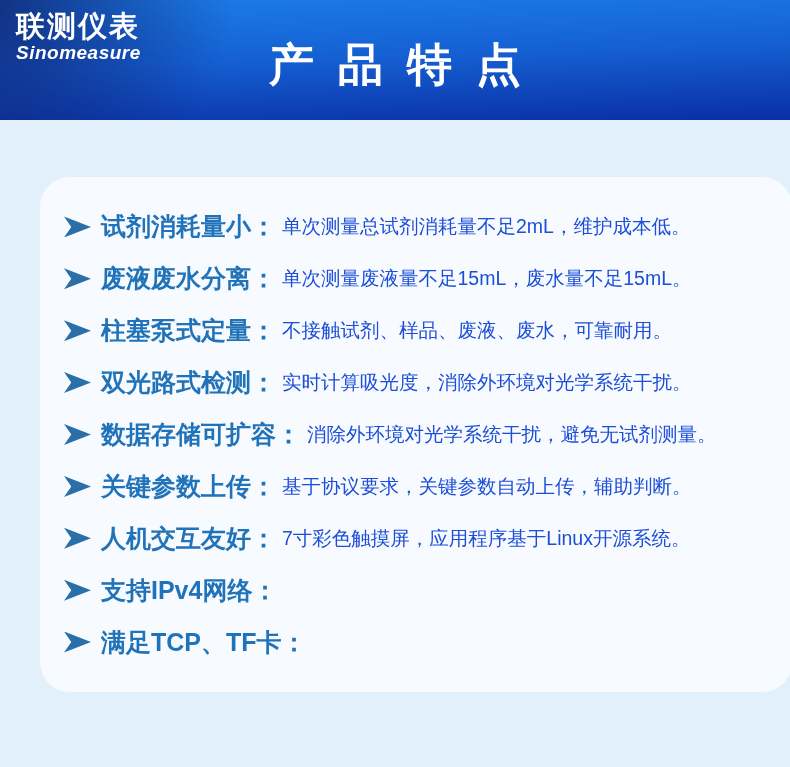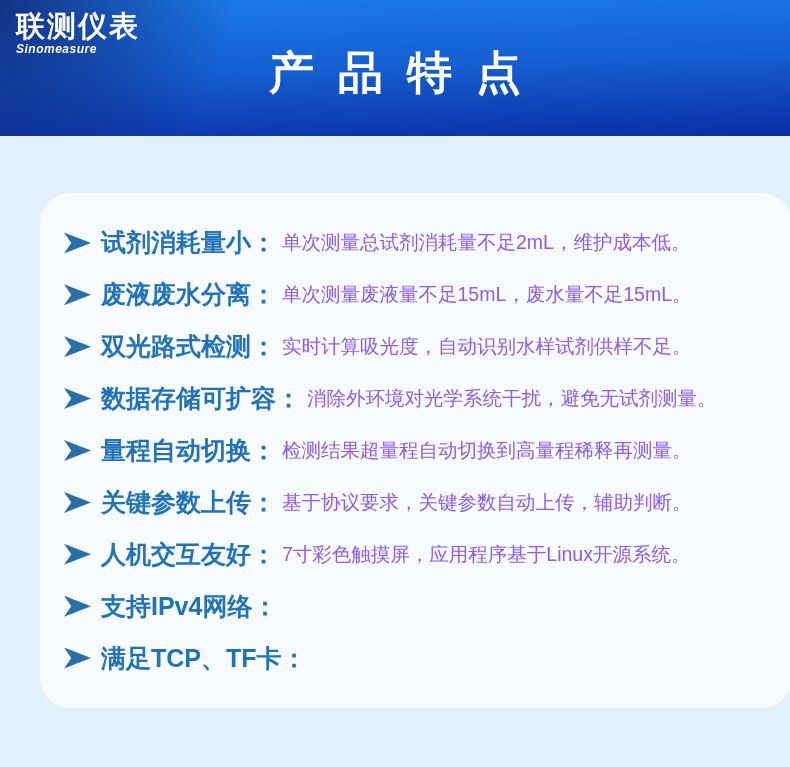--- a/index.html
+++ b/index.html
@@ -12,46 +12,47 @@
     background: #e2f0fb;
     font-family: "Liberation Sans", "DejaVu Sans", sans-serif;
     overflow: hidden;
     position: relative;
   }
 
   
   .header {
     position: relative;
     width: 790px;
-    height: 136px;
+    height: 120px;
     background:
       radial-gradient(circle at -4% -18%, rgba(14,23,96,0.85) 0%, rgba(14,23,96,0) 32%),
       linear-gradient(178deg, #1c7de9 0%, #155fd2 48%, #0a2ea4 100%);
     display: flex;
     align-items: center;
     justify-content: center;
   }
   .logo {
     position: absolute;
     left: 16px;
     top: 11px;
     color: #ffffff;
     line-height: 1.05;
   }
   .logo-cn {
     font-size: 29px;
     font-weight: bold;
     letter-spacing: 2px;
   }
   .logo-en {
-    font-size: 12px;
+    font-size: 19px;
     font-weight: bold;
     font-style: italic;
     letter-spacing: 0.5px;
     margin-top: 2px;
+    text-align: right;
   }
   .page-title {
     margin: 16px;
     padding-top: 10px;
     padding-left: 24px; 
     color: #ffffff;
     font-size: 45px;
     font-weight: bold;
     letter-spacing: 24px;
     text-align: left;
@@ -90,21 +91,21 @@
   .feature-heading {
     flex: 0 0 auto;
     font-size: 25px;
     font-weight: bold;
     color: #2173b9;
     white-space: nowrap;
   }
   .feature-desc {
     flex: 0 0 auto;
     font-size: 19.5px;
-    color: #8b5cf6;
+    color: #1d4ed8;
     margin-left: 6px;
     white-space: nowrap;
   }
 </style>
 </head>
 <body>
 
 <div class="header">
   <div class="logo">
     <div class="logo-cn">联测仪表</div>
@@ -120,38 +121,38 @@
     <span class="feature-heading">试剂消耗量小：</span>
     <span class="feature-desc">单次测量总试剂消耗量不足2mL，维护成本低。</span>
   </div>
 
   <div class="feature-row">
     <span class="arrow-icon"></span>
     <span class="feature-heading">废液废水分离：</span>
     <span class="feature-desc">单次测量废液量不足15mL，废水量不足15mL。</span>
   </div>
 
+  <div class="feature-row">
+    <span class="arrow-icon"></span>
+    <span class="feature-heading">柱塞泵式定量：</span>
+    <span class="feature-desc">不接触试剂、样品、废液、废水，可靠耐用。</span>
+  </div>
 
   <div class="feature-row">
     <span class="arrow-icon"></span>
     <span class="feature-heading">双光路式检测：</span>
-    <span class="feature-desc">实时计算吸光度，自动识别水样试剂供样不足。</span>
+    <span class="feature-desc">实时计算吸光度，消除外环境对光学系统干扰。</span>
   </div>
 
   <div class="feature-row">
     <span class="arrow-icon"></span>
     <span class="feature-heading">数据存储可扩容：</span>
     <span class="feature-desc">消除外环境对光学系统干扰，避免无试剂测量。</span>
   </div>
 
-  <div class="feature-row">
-    <span class="arrow-icon"></span>
-    <span class="feature-heading">量程自动切换：</span>
-    <span class="feature-desc">检测结果超量程自动切换到高量程稀释再测量。</span>
-  </div>
 
   <div class="feature-row">
     <span class="arrow-icon"></span>
     <span class="feature-heading">关键参数上传：</span>
     <span class="feature-desc">基于协议要求，关键参数自动上传，辅助判断。</span>
   </div>
 
   <div class="feature-row">
     <span class="arrow-icon"></span>
     <span class="feature-heading">人机交互友好：</span>

